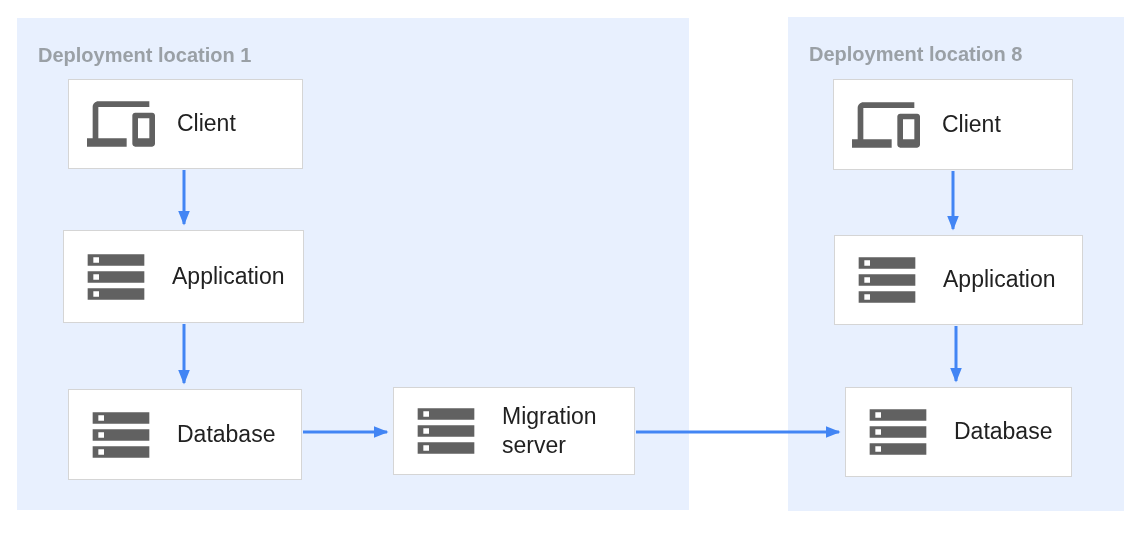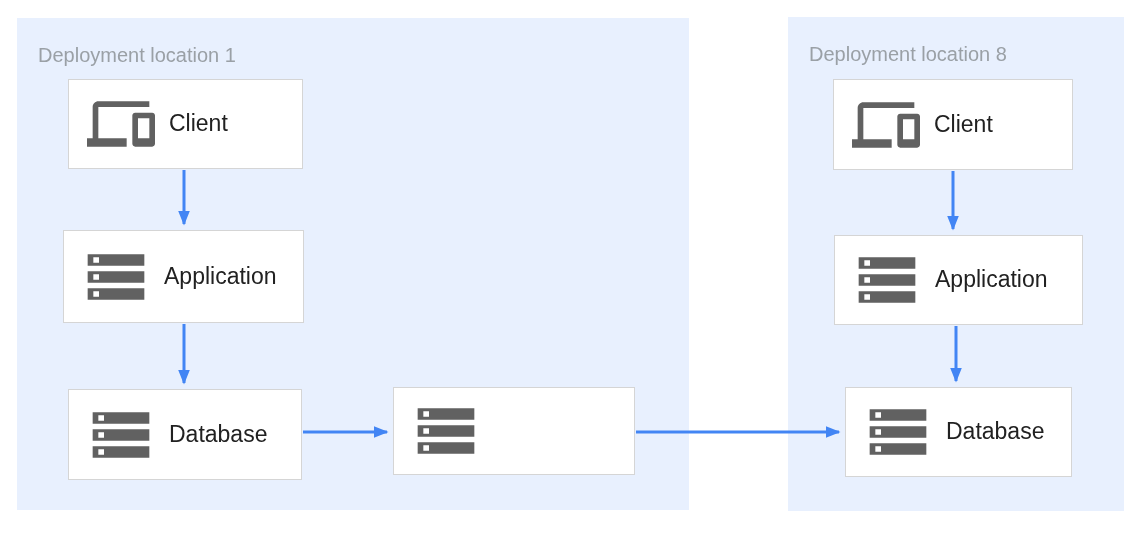--- a/index.html
+++ b/index.html
@@ -18,20 +18,21 @@
     width: 1148px;
     height: 536px;
     position: relative;
     background: var(--canvas-bg);
     font-family: "Liberation Sans", sans-serif;
     overflow: hidden;
   }
   .zone {
     position: absolute;
     background: var(--zone-bg);
+    font-weight: bold;
   }
   #zone-1 { left: 17px;  top: 18px; width: 672px; height: 492px; }
   #zone-2 { left: 788px; top: 17px; width: 336px; height: 494px; }
   .zone-title {
     position: absolute;
     left: 21px;
     top: 26px;
     font-size: 20px;
     color: var(--zone-title);
     white-space: nowrap;
@@ -55,20 +56,21 @@
     width: 68px;
     height: 68px;
     margin: 0 14px 0 18px;
     color: var(--icon-gray);
   }
   .node-icon svg { width: 100%; height: 100%; display: block; }
   .node-label {
     font-size: 23px;
     line-height: 1.28;
     color: var(--node-text);
+    margin-left: 8px;
   }
   #arrows {
     position: absolute;
     left: 0; top: 0;
     width: 1148px;
     height: 536px;
     pointer-events: none;
   }
   #arrows line {
     stroke: var(--arrow);
@@ -127,20 +129,21 @@
   </span>
   <span class="node-label">Database</span>
 </div>
 
 <div class="node" id="node-migration">
   <span class="node-icon">
     <svg viewBox="0 0 24 24">
         <path fill="currentColor" d="M2 20h20v-4H2v4zm2-3h2v2H4v-2zM2 4v4h20V4H2zm4 3H4V5h2v2zm-4 7h20v-4H2v4zm2-3h2v2H4v-2z"></path>
       </svg>
   </span>
+  <span class="node-label">Migration server</span>
 </div>
 
 <div class="node" id="node-client-2">
   <span class="node-icon">
     <svg viewBox="0 0 24 24">
         <path fill="currentColor" d="M4 6h18V4H4c-1.1 0-2 .9-2 2v11H0v3h14v-3H4V6zm19 2h-6c-.55 0-1 .45-1 1v10c0 .55.45 1 1 1h6c.55 0 1-.45 1-1V9c0-.55-.45-1-1-1zm-1 9h-4v-7h4v7z"></path>
       </svg>
   </span>
   <span class="node-label">Client</span>
 </div>

